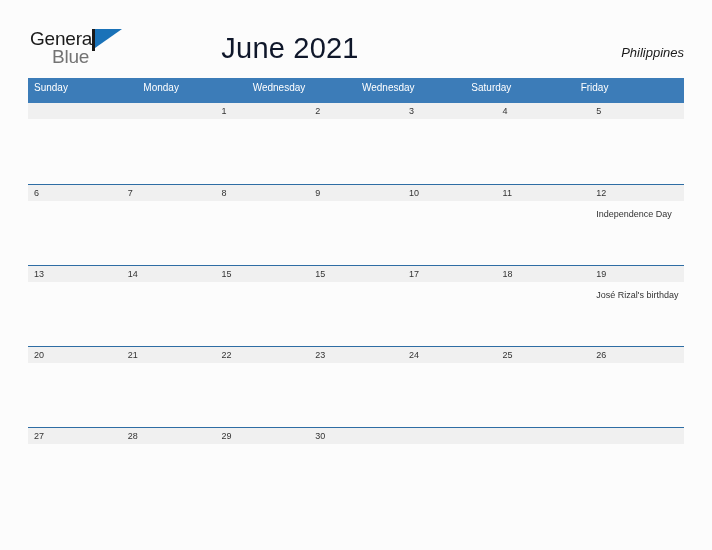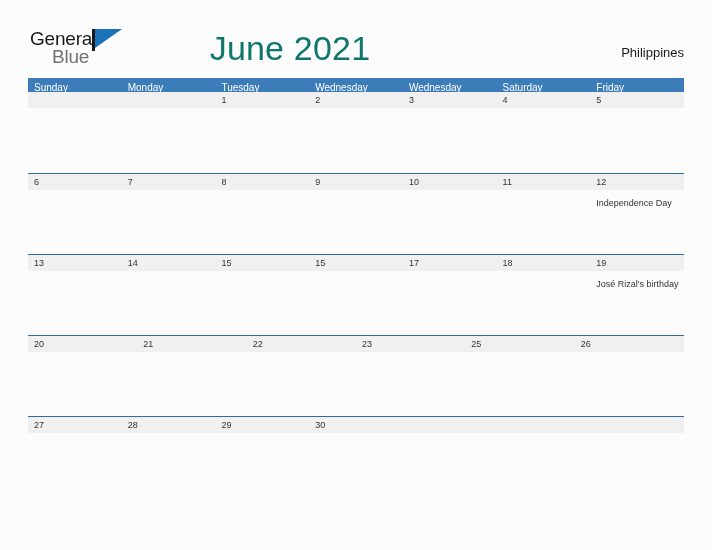--- a/index.html
+++ b/index.html
@@ -83,49 +83,50 @@
     border-left: 27px solid #1a72b8;
     border-bottom: 19px solid transparent;
   }
 
   .title {
     position: absolute;
     left: 0;
     top: 31px;
     width: 580px;
     text-align: center;
-    font-size: 34px;
+    font-size: 29px;
     font-weight: normal;
-    color: #0f766e;
+    color: #0f172a;
     letter-spacing: 0.2px;
     line-height: 34px;
     font-family: "Liberation Sans", sans-serif;
   }
 
   .country {
     position: absolute;
     right: 28px;
     top: 45px;
     font-size: 13px;
     color: #1a1a1a;
     line-height: 16px;
+    font-style: italic;
   }
 
   
   .calendar {
     position: absolute;
     left: 28px;
     top: 78px;
     width: 656px;
   }
 
   .weekday-row {
     display: flex;
     width: 656px;
-    height: 14px;
+    height: 25px;
     background: #3c7cb8;
   }
   .weekday {
     flex: 1 1 0;
     box-sizing: border-box;
     padding-left: 6px;
     color: #ffffff;
     font-size: 10px;
     line-height: 19px;
     white-space: nowrap;
@@ -205,21 +206,20 @@
 
     <div class="country">Philippines</div>
 
   </div>
 
   <div class="calendar">
 
     <div class="weekday-row">
       <div class="weekday">Sunday</div>
       <div class="weekday">Monday</div>
-      <div class="weekday">Tuesday</div>
       <div class="weekday">Wednesday</div>
       <div class="weekday">Wednesday</div>
       <div class="weekday">Saturday</div>
       <div class="weekday">Friday</div>
     </div>
 
     <div id="weeks-container">
         <div class="week-row first">
           <div class="band"></div>
           <div class="day-cell empty">
@@ -306,20 +306,23 @@
           <div class="day-cell">
             <span class="day-num">21</span>
           </div>
           <div class="day-cell">
             <span class="day-num">22</span>
           </div>
           <div class="day-cell">
             <span class="day-num">23</span>
           </div>
           <div class="day-cell">
+            <span class="day-num">24</span>
+          </div>
+          <div class="day-cell">
             <span class="day-num">25</span>
           </div>
           <div class="day-cell">
             <span class="day-num">26</span>
           </div>
         </div>
         <div class="week-row">
           <div class="band"></div>
           <div class="day-cell">
             <span class="day-num">27</span>

